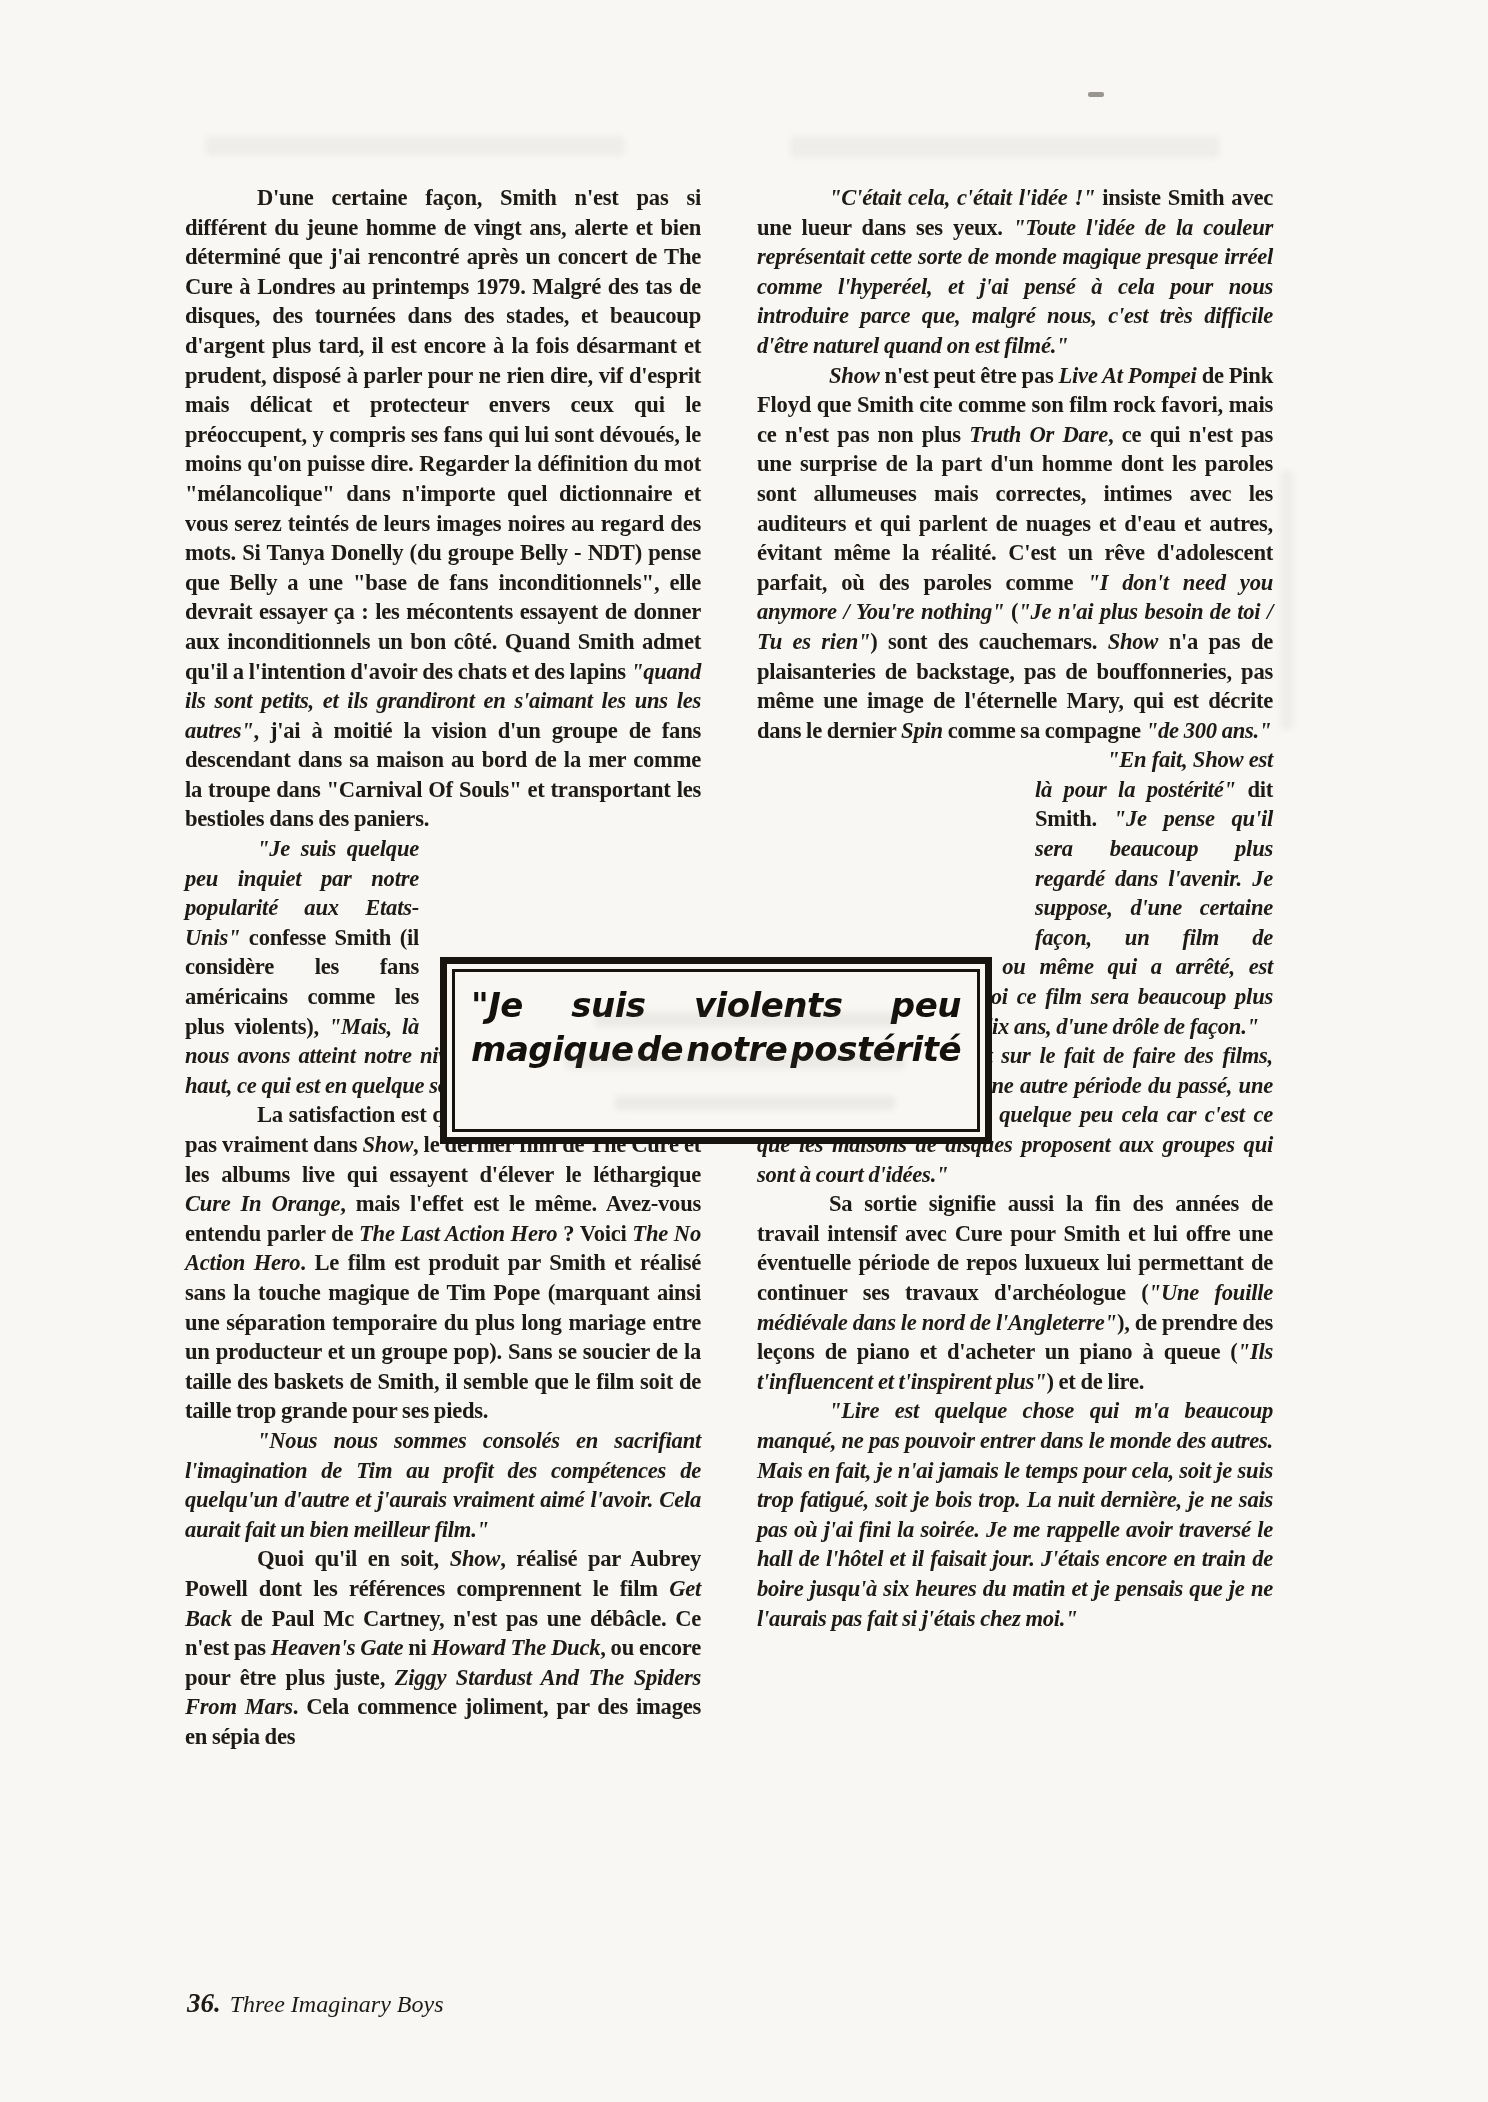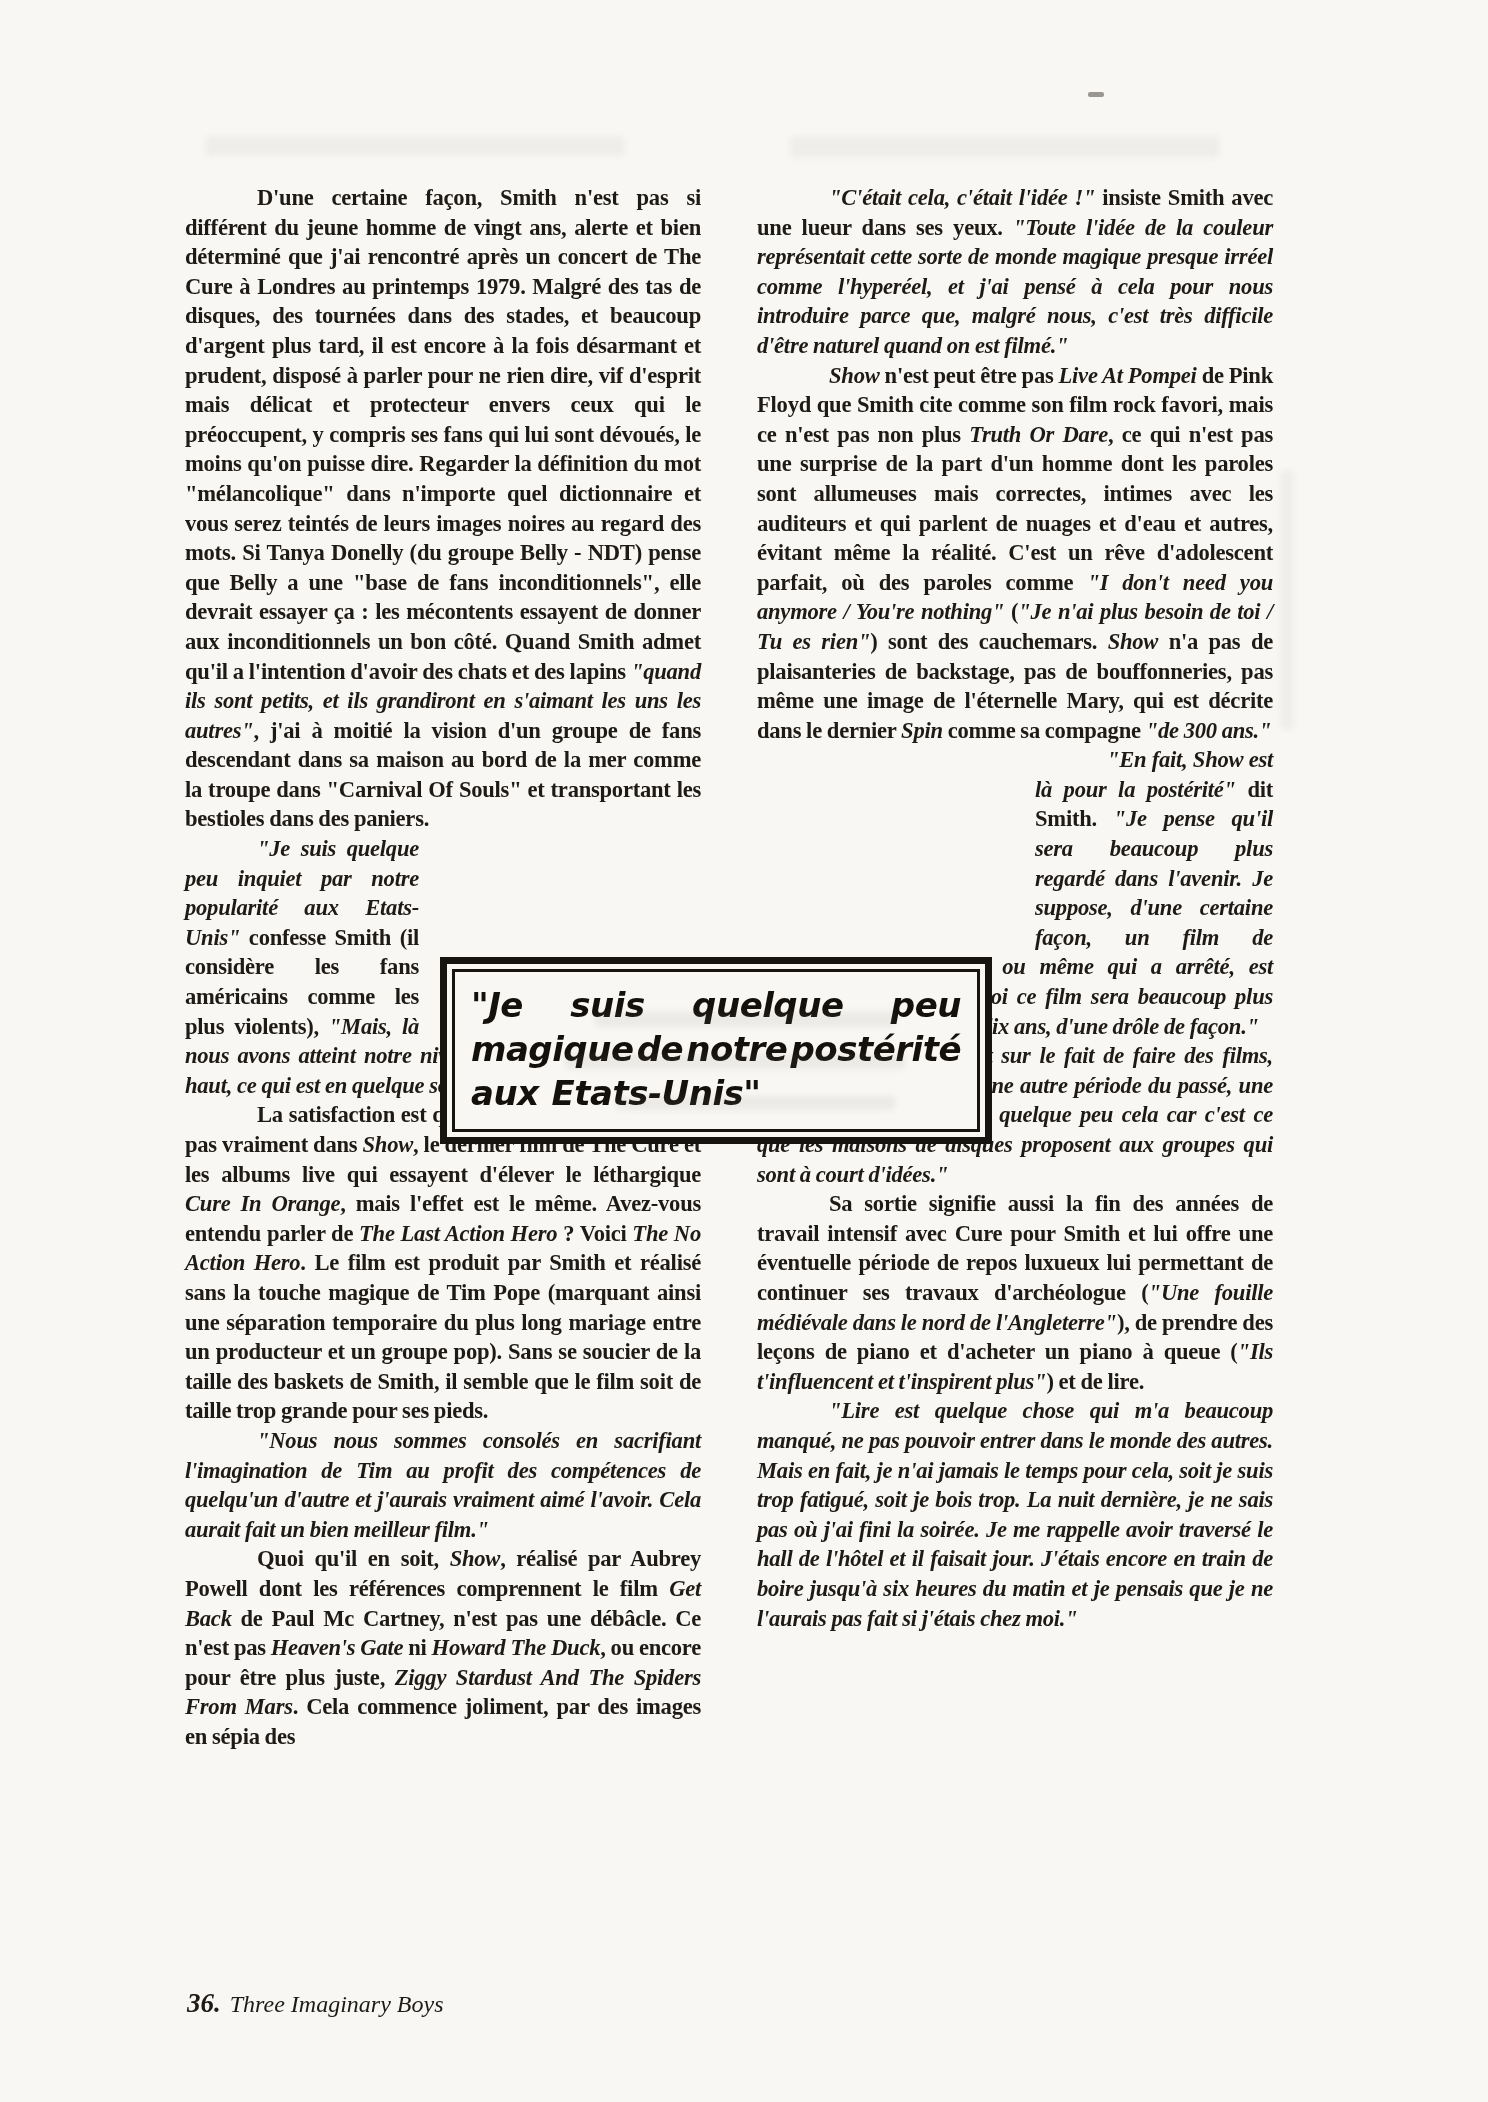--- a/index.html
+++ b/index.html
@@ -118,32 +118,28 @@
   </div>
 
   <div class="pq">
     <div class="pq-inner">
       <div class="pq-ghost" style="left:140px; top:40px; width:300px; height:15px;"></div>
       <div class="pq-ghost" style="left:110px; top:82px; width:340px; height:15px;"></div>
       <div class="pq-ghost" style="left:160px; top:124px; width:280px; height:14px;"></div>
       <div class="pq-line">
           <span>"Je</span>
           <span>suis</span>
-          <span>quelque</span>
+          <span>violents</span>
           <span>peu</span>
         </div>
       <div class="pq-line">
           <span>magique</span>
           <span>de</span>
           <span>notre</span>
           <span>postérité</span>
-        </div>
-      <div class="pq-line last">
-          <span>aux</span>
-          <span>Etats-Unis"</span>
         </div>
     </div>
   </div>
 
   <div class="footer">
     <span class="num">36.</span><span class="title">Three Imaginary Boys</span>
   </div>
 
 </div>
 

